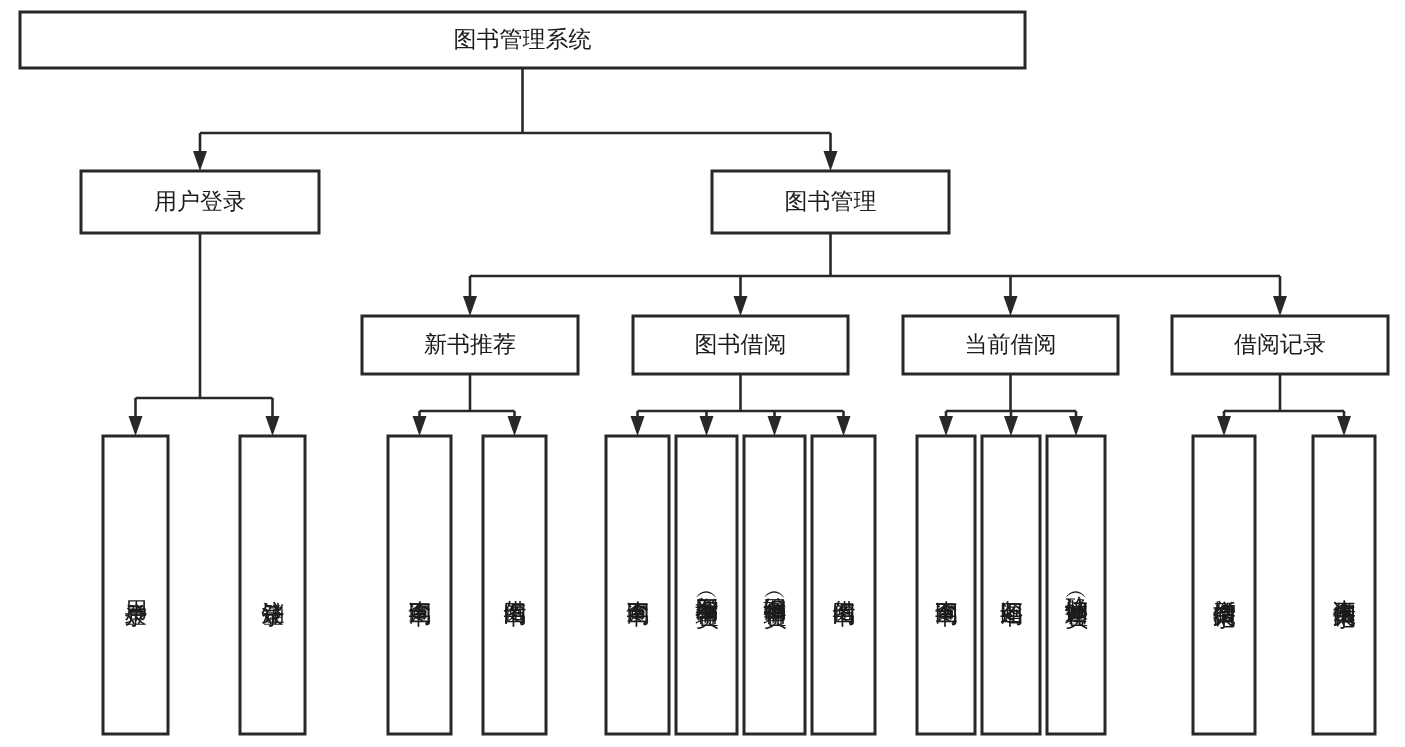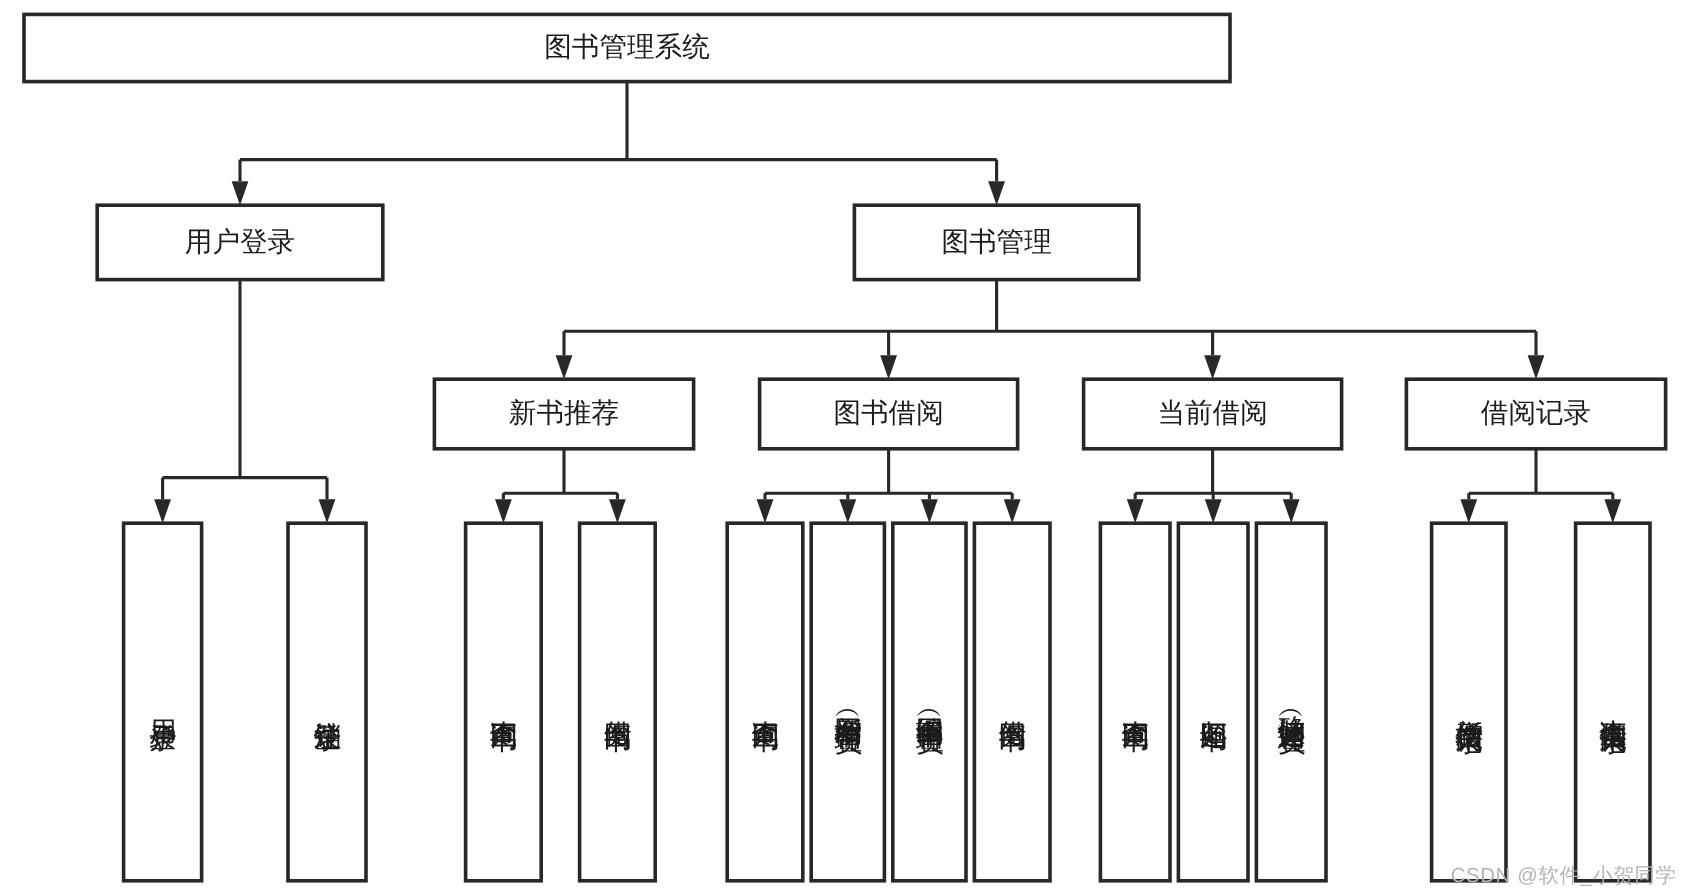--- a/index.html
+++ b/index.html
@@ -177,14 +177,13 @@
       <div class="node-label-v" style="left: 676px; top: 436px; width: 61px; height: 298px;">新增图书（管理员）</div>
       <div class="node-label-v" style="left: 744px; top: 436px; width: 61px; height: 298px;">编辑图书（管理员）</div>
       <div class="node-label-v" style="left: 812px; top: 436px; width: 63px; height: 298px;">借阅图书</div>
       <div class="node-label-v" style="left: 917px; top: 436px; width: 58px; height: 298px;">查询图书</div>
       <div class="node-label-v" style="left: 982px; top: 436px; width: 58px; height: 298px;">归还图书</div>
       <div class="node-label-v" style="left: 1047px; top: 436px; width: 58px; height: 298px;">确认归还（管理员）</div>
       <div class="node-label-v" style="left: 1193px; top: 436px; width: 62px; height: 298px;">新增借阅记录</div>
       <div class="node-label-v" style="left: 1313px; top: 436px; width: 62px; height: 298px;">查询借阅记录</div>
     </div>
 
-  <div class="watermark">CSDN @软件_小贺同学</div>
 </div>
 
 </body></html>

